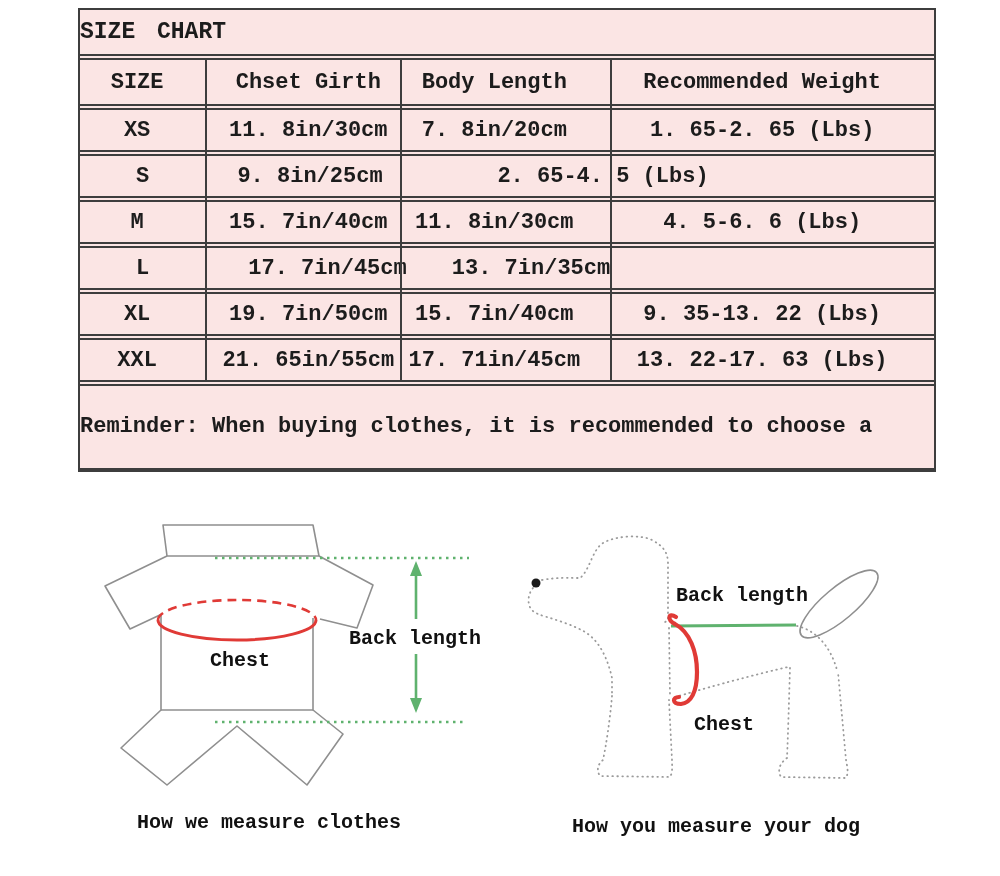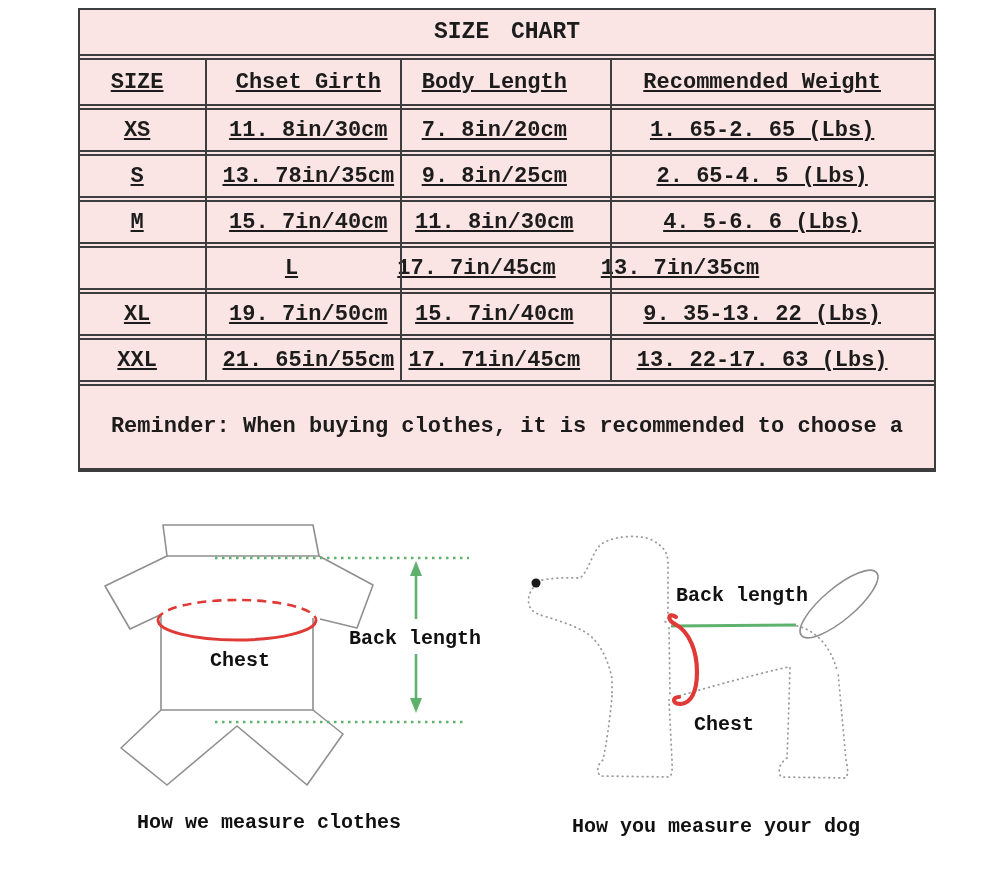--- a/index.html
+++ b/index.html
@@ -12,31 +12,31 @@
     font-family:"Liberation Mono","DejaVu Sans Mono",monospace; color:var(--ink);
     overflow:hidden;
   }
   
   .size-table{
     position:absolute; left:78px; top:8px; width:858px;
     box-sizing:border-box; background:var(--pink);
     border:2px solid var(--bd);
   }
   .row{
-    box-sizing:border-box; display:flex; align-items:center; justify-content:center;
+    box-sizing:border-box; display:flex; align-items:center; justify-content:flex-start;
     border-top:2px solid var(--bd); border-bottom:2px solid var(--bd); margin-top:2px;
     font-size:22px; font-weight:600; letter-spacing:0;
   }
   .row:first-child{border-top:none; margin-top:0;}
   .row:last-child{border-bottom:none;}
   .title-row{height:46px; font-size:23px; word-spacing:8px;}
   .header-row{height:48px;}
   .data-row{height:44px;}
   .reminder-row{height:86px; flex-direction:row; line-height:30px;}
-  .cell{display:flex; align-items:center; justify-content:center; height:100%; box-sizing:border-box;text-decoration:underline;}
+  .cell{display:flex; align-items:center; justify-content:center; height:100%; box-sizing:border-box;}
   .c1{width:125px;} .c2{width:221px;padding-left:24px;} .c3{width:210px;border-radius:16px;} .c4{width:376px;}
   .vline{position:absolute; top:48px; height:324px; width:2px; background:var(--bd);}
   .vl1{left:125px;} .vl2{left:320px;} .vl3{left:530px;}
   
   .clothes-svg{position:absolute; left:85px; top:498px;}
   .dog-svg{position:absolute; left:500px; top:520px;}
   .stroke-gray{stroke:var(--outline); fill:none; stroke-width:1.6; stroke-linejoin:round;}
   .stroke-dog{stroke:var(--dogline); fill:none; stroke-width:1.8; stroke-dasharray:0.6 4.4; stroke-linecap:round;}
   .stroke-green{stroke:var(--green); fill:none;}
   .fill-green{fill:var(--green); stroke:none;}
@@ -69,21 +69,20 @@
     </div>
 
     <div class="row data-row">
       <div class="cell c1">XS</div>
       <div class="cell c2">11. 8in/30cm</div>
       <div class="cell c3">7. 8in/20cm</div>
       <div class="cell c4">1. 65-2. 65 (Lbs)</div>
     </div>
     <div class="row data-row">
       <div class="cell c1">S</div>
-      <div class="cell c2">13. 78in/35cm</div>
       <div class="cell c3">9. 8in/25cm</div>
       <div class="cell c4">2. 65-4. 5 (Lbs)</div>
     </div>
     <div class="row data-row">
       <div class="cell c1">M</div>
       <div class="cell c2">15. 7in/40cm</div>
       <div class="cell c3">11. 8in/30cm</div>
       <div class="cell c4">4. 5-6. 6 (Lbs)</div>
     </div>
     <div class="row data-row">

